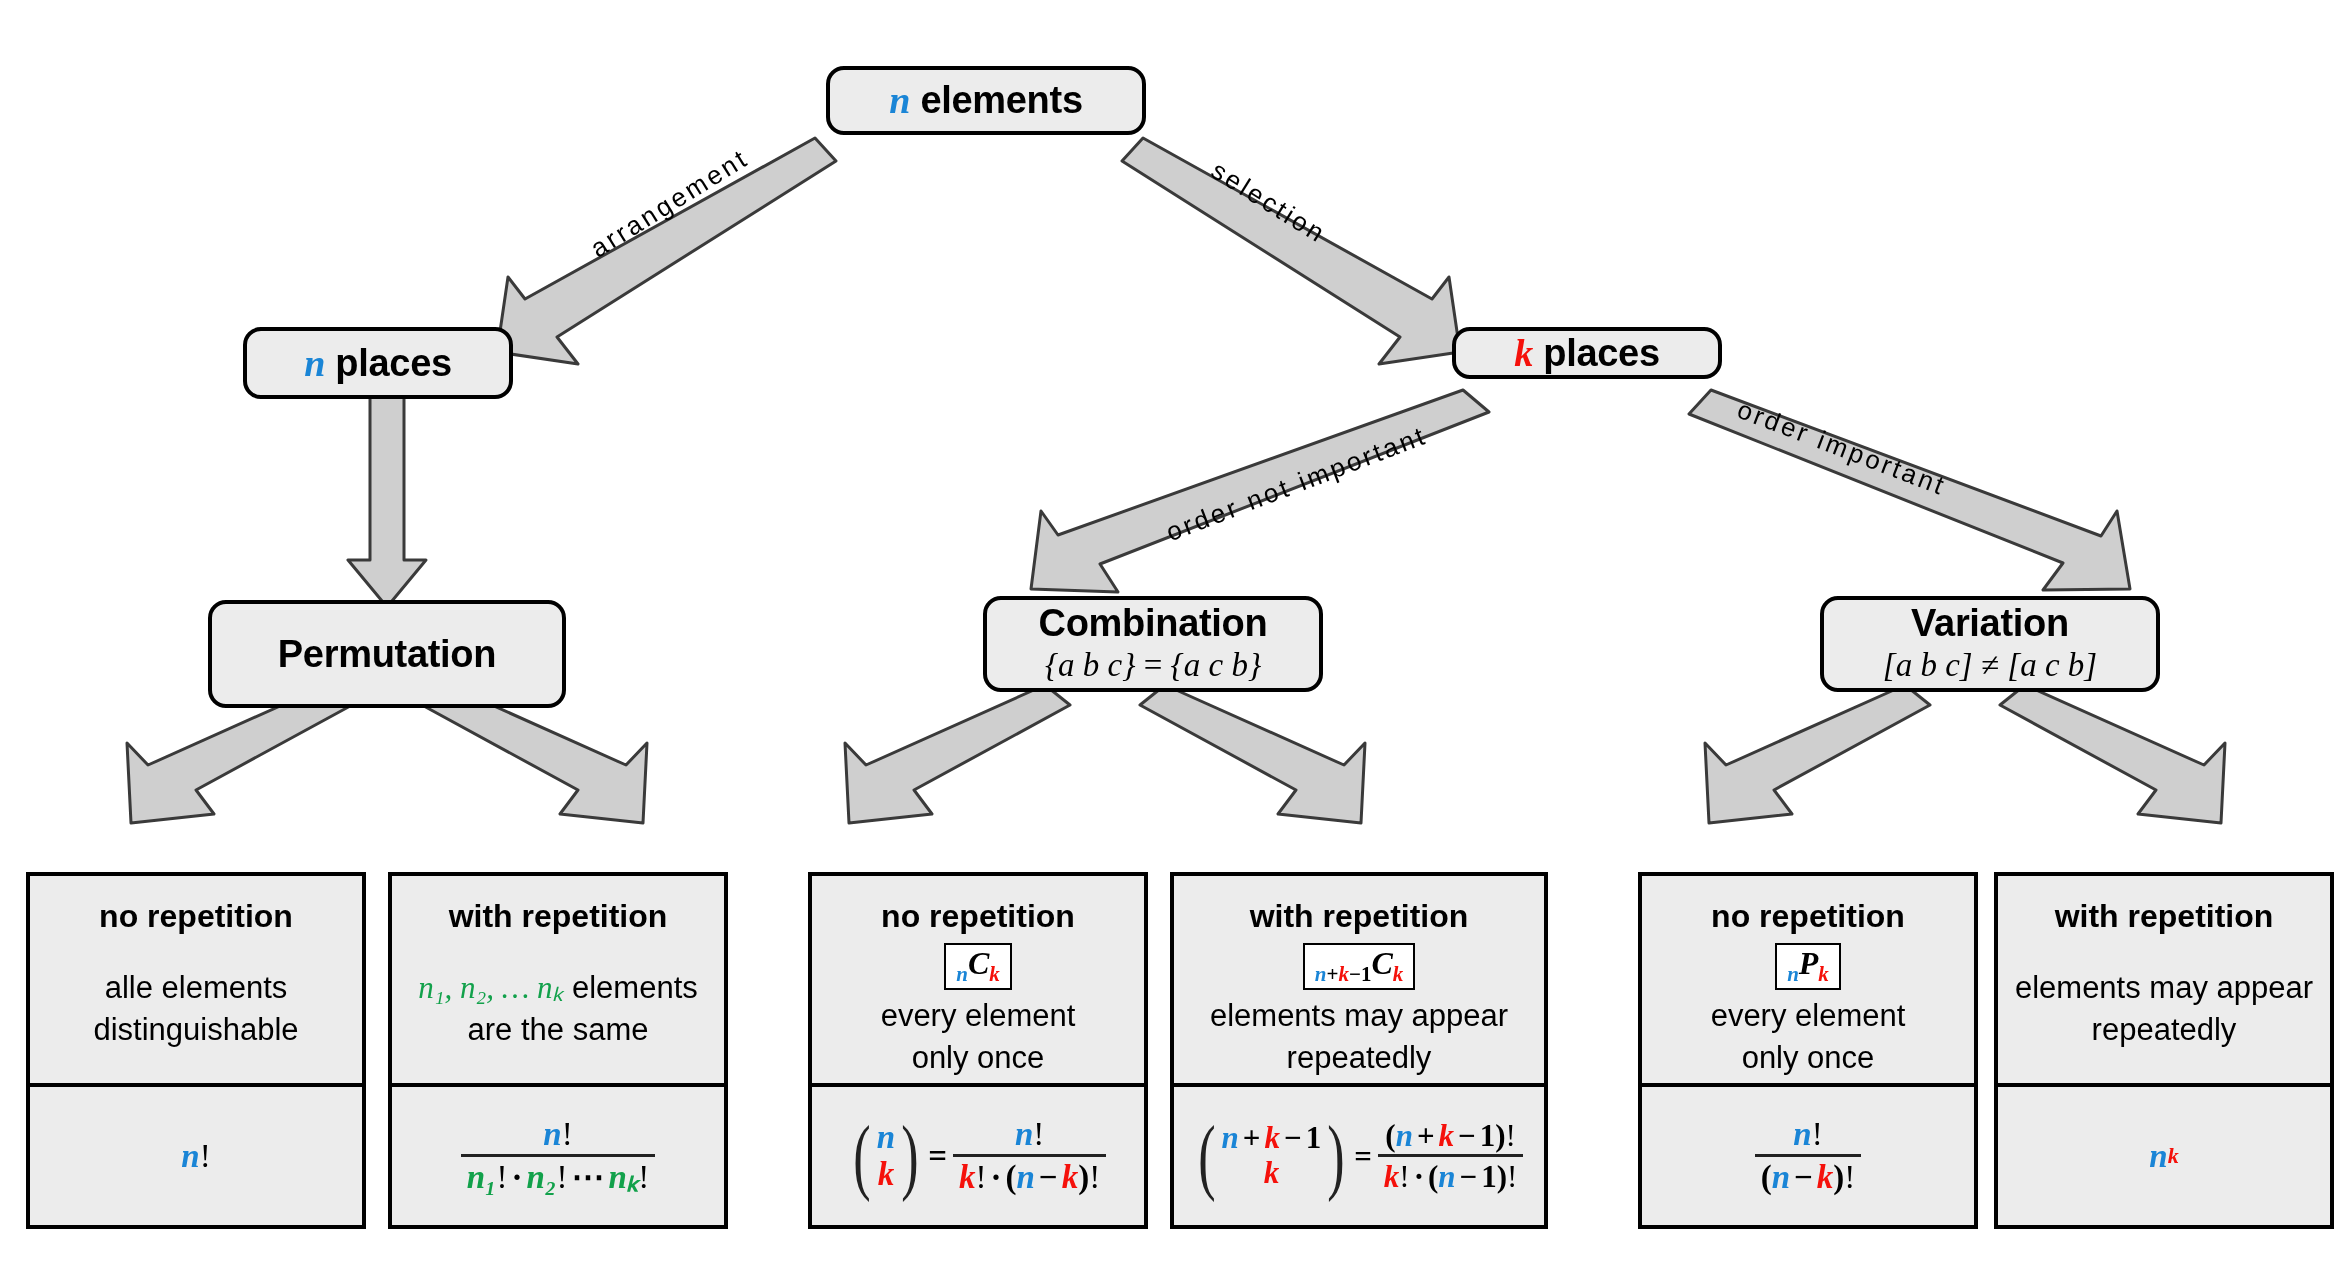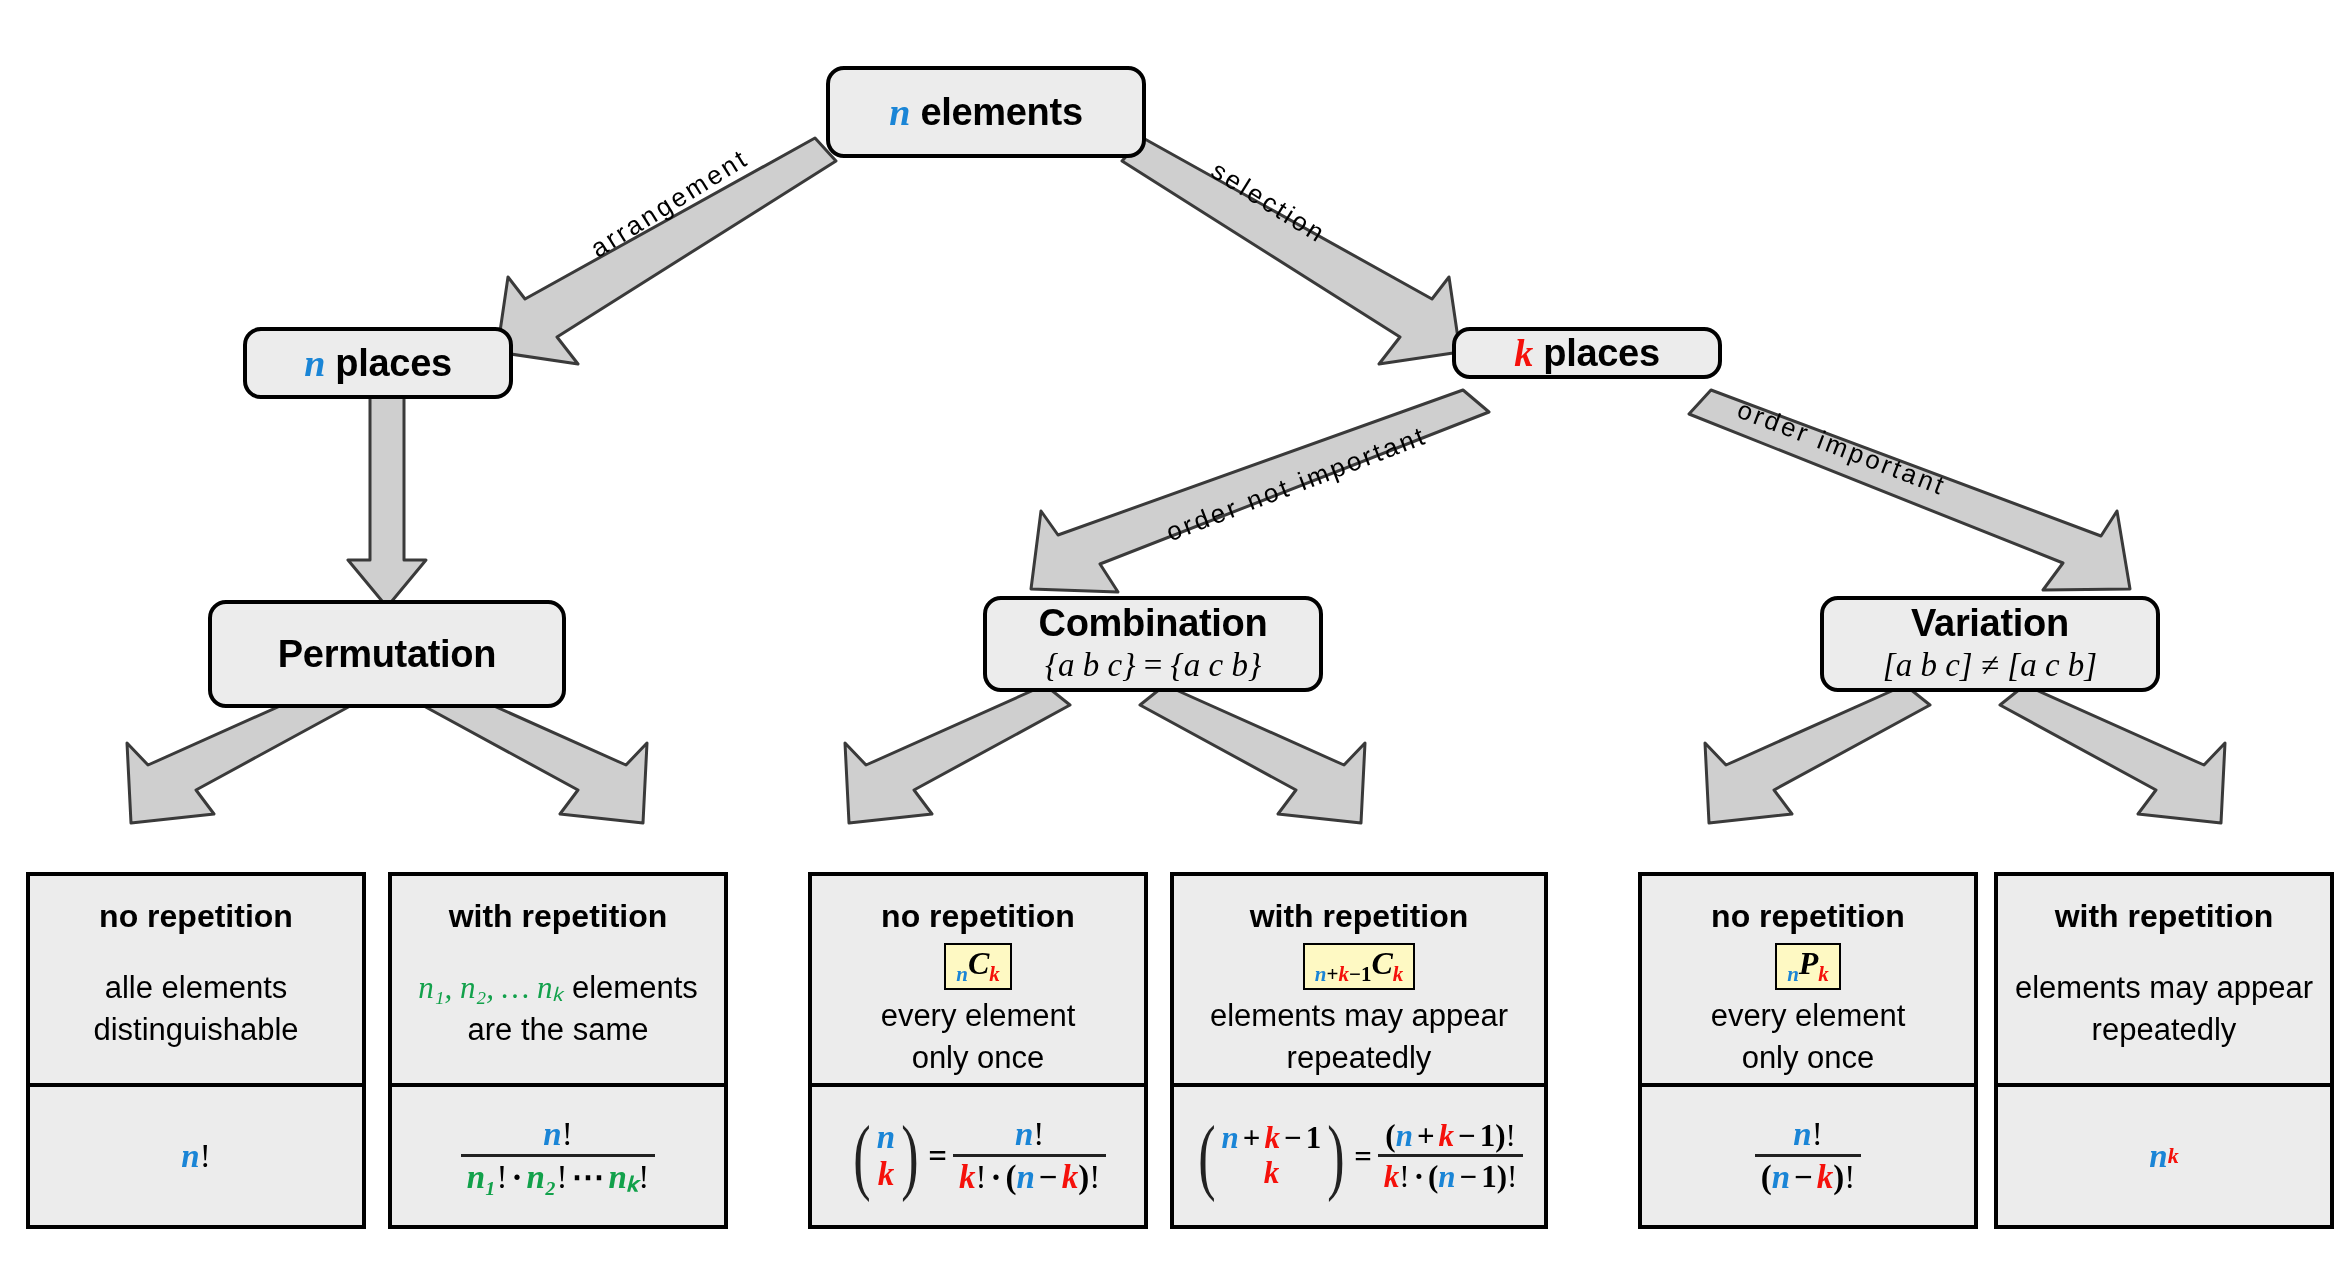--- a/index.html
+++ b/index.html
@@ -84,21 +84,21 @@
     box-sizing: border-box;
   }
   .leaf .head {
     font-weight: bold;
     font-size: 32px;
     white-space: nowrap;
   }
   .leaf .symbol {
     margin-top: 8px;
     border: 2px solid #000;
-    background: #fef9c3;
+    background: #ffffff;
     padding: 2px 10px 3px 10px;
     line-height: 1;
     font-family: "Liberation Serif", serif;
     font-weight: bold;
     font-style: italic;
     font-size: 32px;
     display: inline-block;
   }
   .leaf .symbol sub, .leaf .symbol sup {
     font-size: 21px;
@@ -201,21 +201,21 @@
   </svg>
 
   <div class="edge-label" style="left:585px; top:238px; transform: rotate(-32deg);">arrangement</div>
 
   <div class="edge-label" style="left:1222px; top:155px; transform: rotate(32deg);">selection</div>
 
   <div class="edge-label" style="left:1162px; top:519px; transform: rotate(-21deg);">order not important</div>
 
   <div class="edge-label" style="left:1744px; top:394px; transform: rotate(21deg);">order important</div>
 
-  <div class="node" style="left:826px; top:66px; width:320px; height:92px;">
+  <div class="node" style="left:826px; top:66px; width:320px; height:69px;">
     <div class="title">
       <span class="mi blue" style="font-family:'Liberation Serif',serif;">n</span>
       <span>elements</span>
     </div>
   </div>
 
   <div class="node" style="left:243px; top:327px; width:270px; height:72px;">
     <div class="title">
       <span class="mi blue" style="font-family:'Liberation Serif',serif;">n</span>
       <span>places</span>

